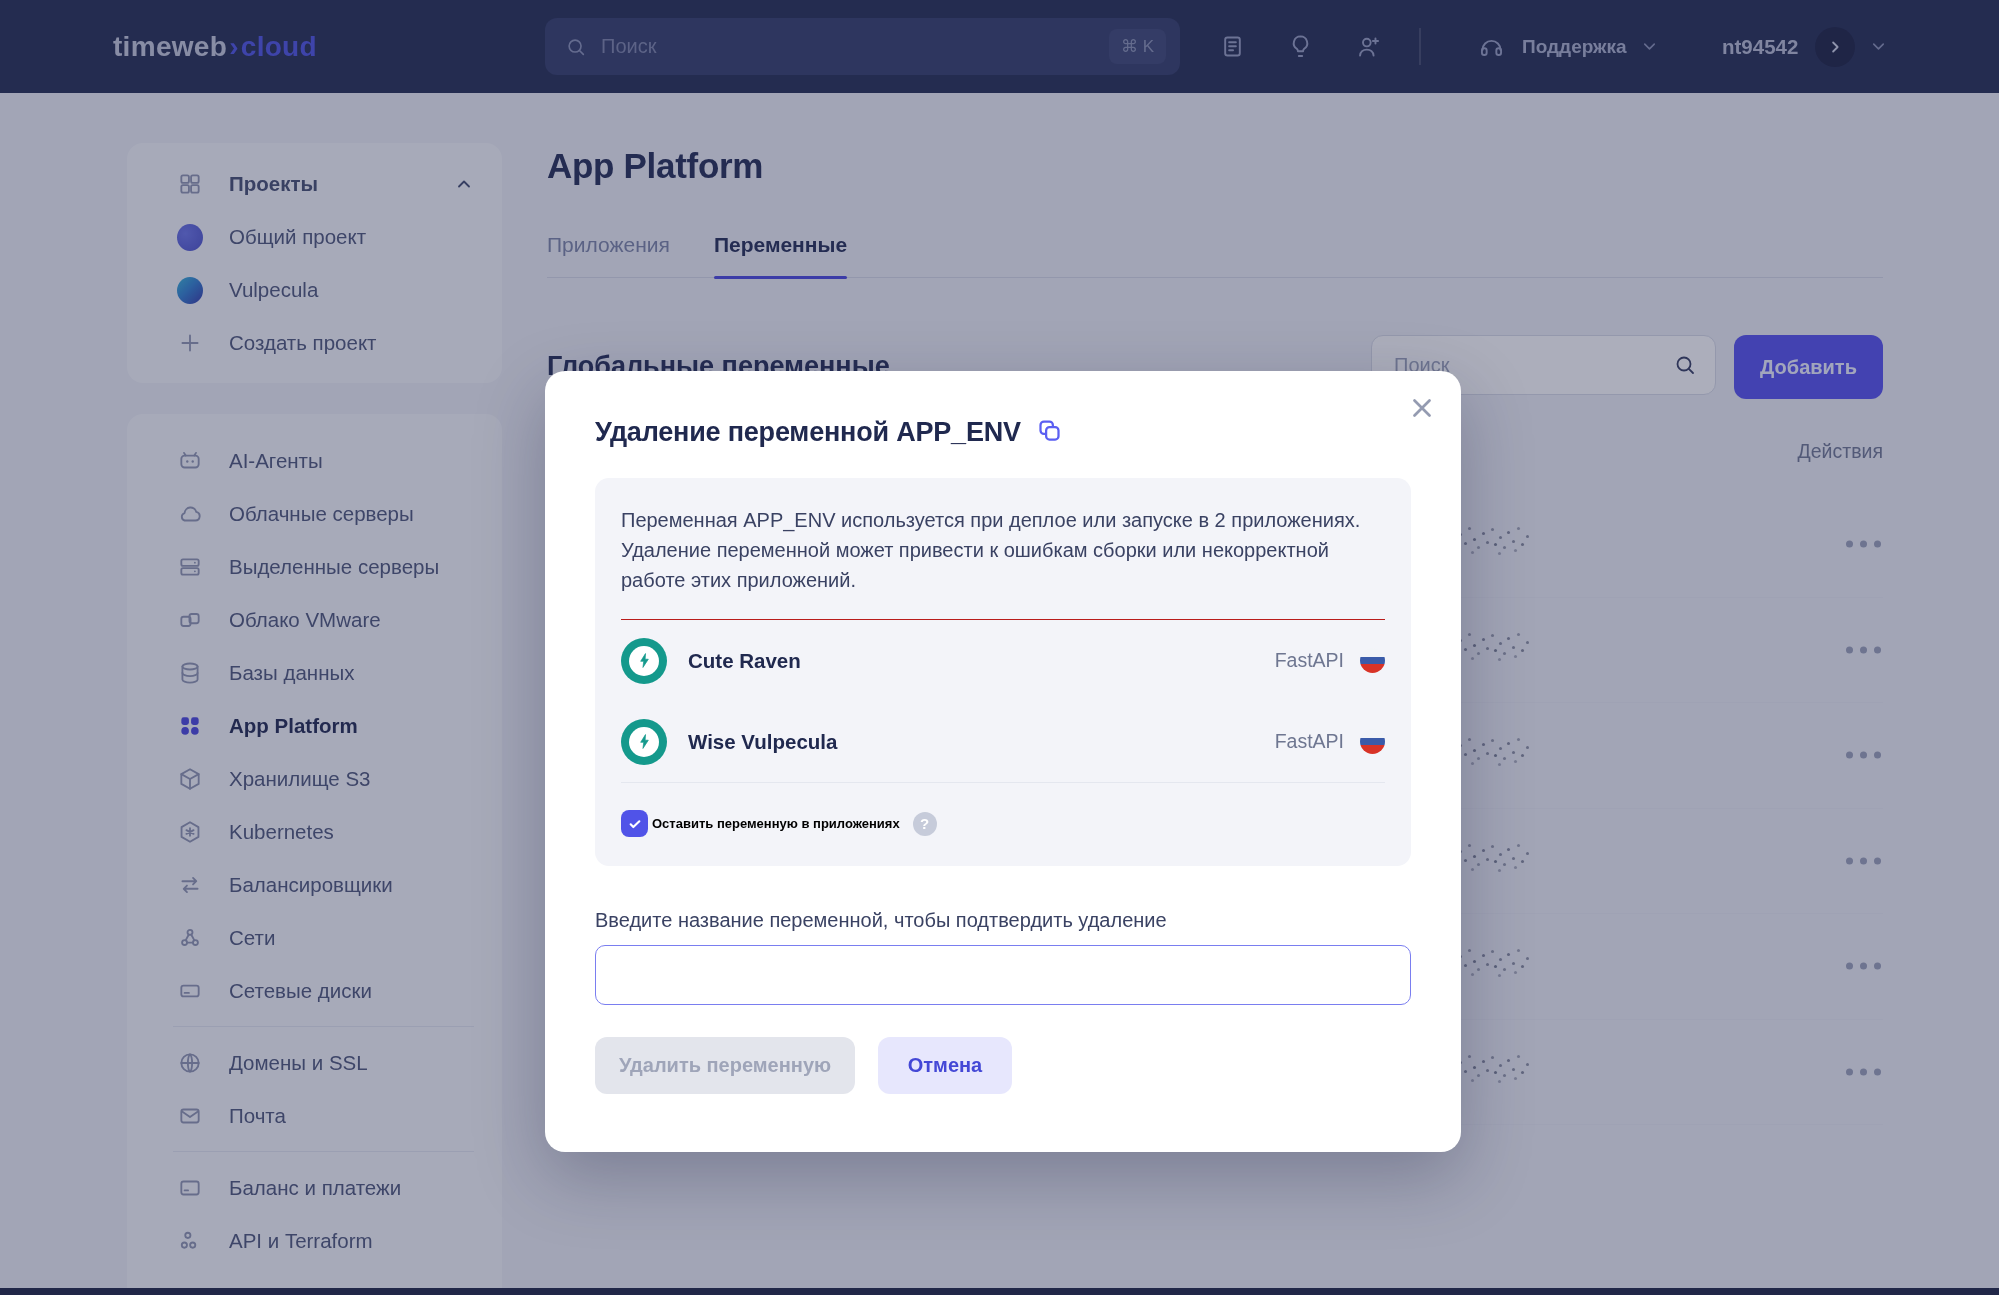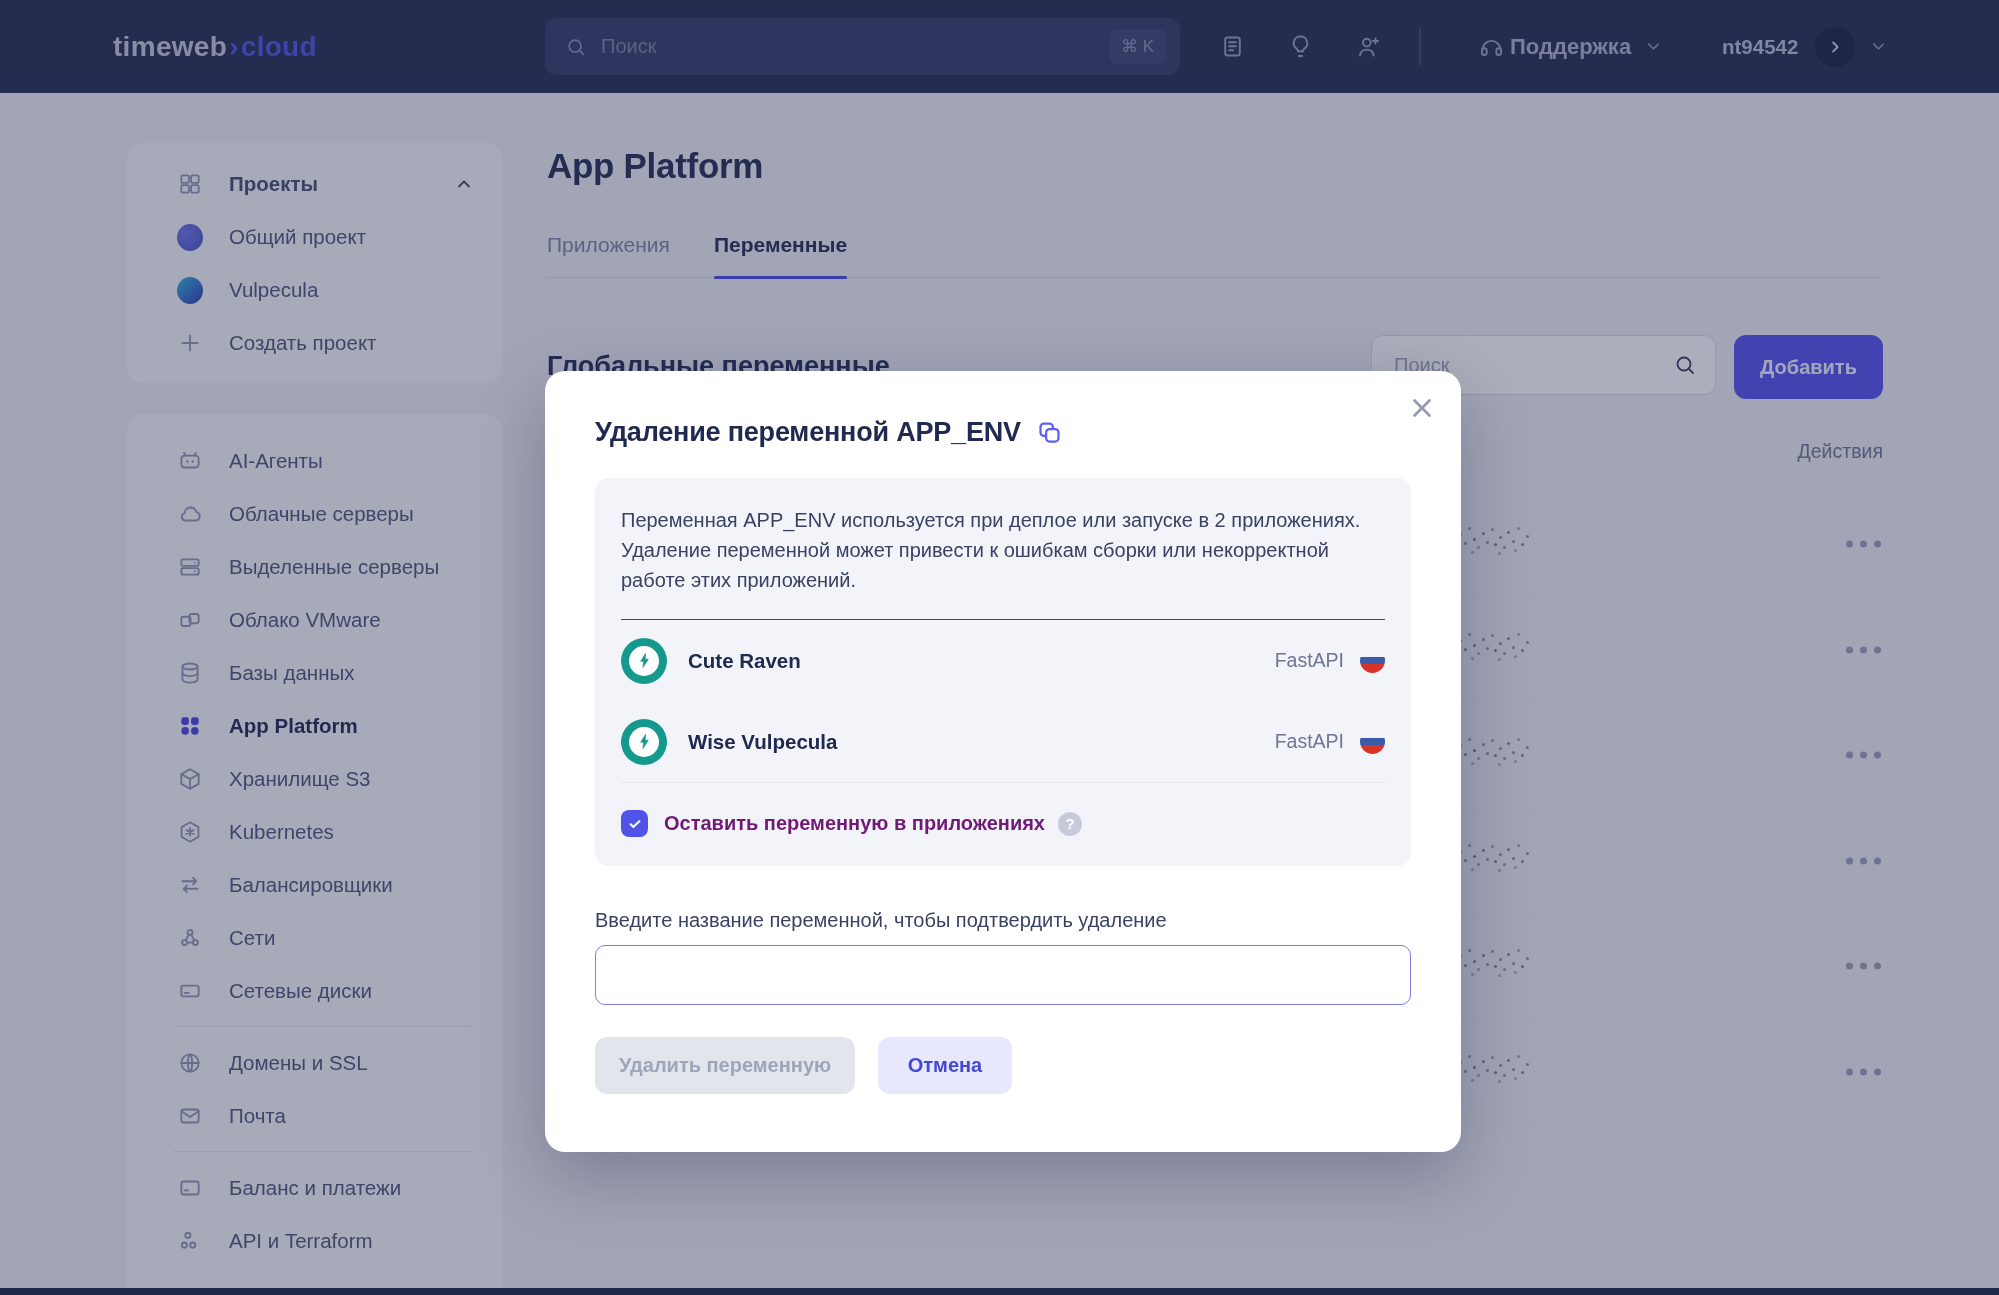--- a/index.html
+++ b/index.html
@@ -23,21 +23,21 @@
   .logo .l2{color:#4d53e2;}
   .nav-search{position:absolute;left:545px;top:18px;width:635px;height:57px;background:#323c69;border-radius:12px;display:flex;align-items:center;padding:0 14px 0 20px;}
   .nav-search .mag{width:22px;height:22px;color:#8a92b6;flex:none;}
   .nav-search input{flex:1;margin-left:14px;background:transparent;border:none;outline:none;font-size:20px;color:#cdd2e4;font-family:inherit;}
   .nav-search input::placeholder{color:#7c84a8;}
   .kbd{background:#3c4674;border-radius:8px;padding:7px 12px;font-size:17px;color:#8a92b4;white-space:nowrap;}
   .nav-ic{position:absolute;top:33px;width:27px;height:27px;color:#979fc0;cursor:pointer;}
   .nav-sep{position:absolute;left:1419px;top:28px;width:2px;height:37px;background:rgba(255,255,255,.14);}
   .support{position:absolute;left:1478px;top:0;height:93px;display:flex;align-items:center;cursor:pointer;}
   .support .hp{width:27px;height:27px;color:#979fc0;}
-  .support .txt{margin-left:5px;font-size:22px;color:#aab1cc;font-weight:600;}
+  .support .txt{margin-left:17px;font-size:19px;color:#aab1cc;font-weight:600;}
   .support .chev{width:19px;height:19px;color:#8a92b4;margin-left:13px;}
   .account{position:absolute;left:1722px;top:0;height:93px;display:flex;align-items:center;cursor:pointer;}
   .account .id{font-size:20.5px;font-weight:700;color:#b6bcd2;}
   .account .circ{width:40px;height:40px;border-radius:50%;background:#1a2142;margin-left:17px;display:flex;align-items:center;justify-content:center;color:#cfd4e6;}
   .account .circ svg{width:18px;height:18px;}
   .account .chev{width:19px;height:19px;color:#8a92b4;margin-left:14px;}
 
   
   .side-card{position:absolute;left:127px;width:375px;background:#f6f7fb;border-radius:16px;z-index:5;}
   .card-projects{top:143px;padding:14px 0;}
@@ -81,38 +81,38 @@
   .dots i{width:7px;height:7px;border-radius:50%;background:#9aa0b8;}
 
   
   .dim{position:absolute;inset:0;background:rgba(40,46,80,.38);z-index:50;}
   .bottom-bar{position:absolute;left:0;bottom:0;width:100%;height:7px;background:#1d2445;z-index:40;}
 
   
   .modal{position:absolute;left:545px;top:371px;width:916px;height:781px;background:#fff;border-radius:20px;z-index:100;
     box-shadow:0 24px 70px rgba(20,26,60,.28);padding:0 50px;overflow:hidden;}
   .modal-close{position:absolute;top:22px;right:24px;width:30px;height:30px;color:#949bb1;cursor:pointer;}
-  .modal-title-row{margin-top:46px;display:flex;align-items:center;gap:15px;}
+  .modal-title-row{margin-top:46px;display:flex;align-items:flex-start;gap:15px;}
   .modal-title{font-size:27px;font-weight:700;color:var(--ink);letter-spacing:-.2px;}
   .copy-ic{width:27px;height:27px;color:#5b5ff2;cursor:pointer;flex:none;}
   .panel{margin-top:30px;background:#f3f4f9;border-radius:14px;padding:0 26px;}
   .warning{padding:27px 0 24px;font-size:20px;line-height:30px;color:var(--ink2);border-bottom:1px solid #b91c1c;}
   .app-row{height:81px;display:flex;align-items:center;}
   .appicon{width:46px;height:46px;border-radius:50%;background:var(--teal);display:flex;align-items:center;justify-content:center;flex:none;}
   .appicon .inner{width:30px;height:30px;border-radius:50%;background:#fff;display:flex;align-items:center;justify-content:center;color:var(--teal);}
   .appicon .inner svg{width:17px;height:17px;}
   .app-name{margin-left:21px;font-size:20.5px;font-weight:700;color:var(--ink);}
   .app-sp{flex:1;}
   .app-type{font-size:19.5px;color:var(--muted);}
   .flag{width:25px;height:25px;border-radius:50%;margin-left:16px;flex:none;
     background:linear-gradient(to bottom,#f2f4f8 0%,#f2f4f8 34%,#3a5ba9 34%,#3a5ba9 64%,#d83327 64%,#d83327 100%);}
   .chk-row{border-top:1px solid #e4e7ef;padding:27px 0 29px;display:flex;align-items:center;}
   .checkbox{width:27px;height:27px;border-radius:8px;background:#5053e8;display:flex;align-items:center;justify-content:center;cursor:pointer;flex:none;}
   .checkbox svg{width:16px;height:16px;}
-  .chk-label{margin-left:16px;font-size:20px;font-weight:600;color:#701a75;}
+  .chk-label{margin-left:4px;font-size:13px;font-weight:600;color:#000000;}
   .q-help{margin-left:13px;width:24px;height:24px;border-radius:50%;background:#c6cbda;color:#fff;font-size:15px;font-weight:700;display:flex;align-items:center;justify-content:center;cursor:pointer;}
   .confirm-label{margin-top:43px;font-size:20px;color:var(--ink2);}
   .confirm-input{margin-top:13px;width:100%;height:60px;border:1.6px solid #7a7ef0;border-radius:10px;outline:none;font-size:20px;color:var(--ink);padding:0 20px;font-family:inherit;background:#fff;}
   .btn-row{margin-top:32px;display:flex;gap:23px;}
   .btn{border:none;border-radius:12px;font-size:20px;cursor:pointer;font-family:inherit;}
   .btn-delete{width:260px;height:57px;background:#e3e5ec;color:#9fa5b9;font-weight:600;}
   .btn-cancel{width:134px;height:57px;background:#e7e7fd;color:var(--accent-deep);font-weight:700;}
 </style>
 </head>
 <body>

